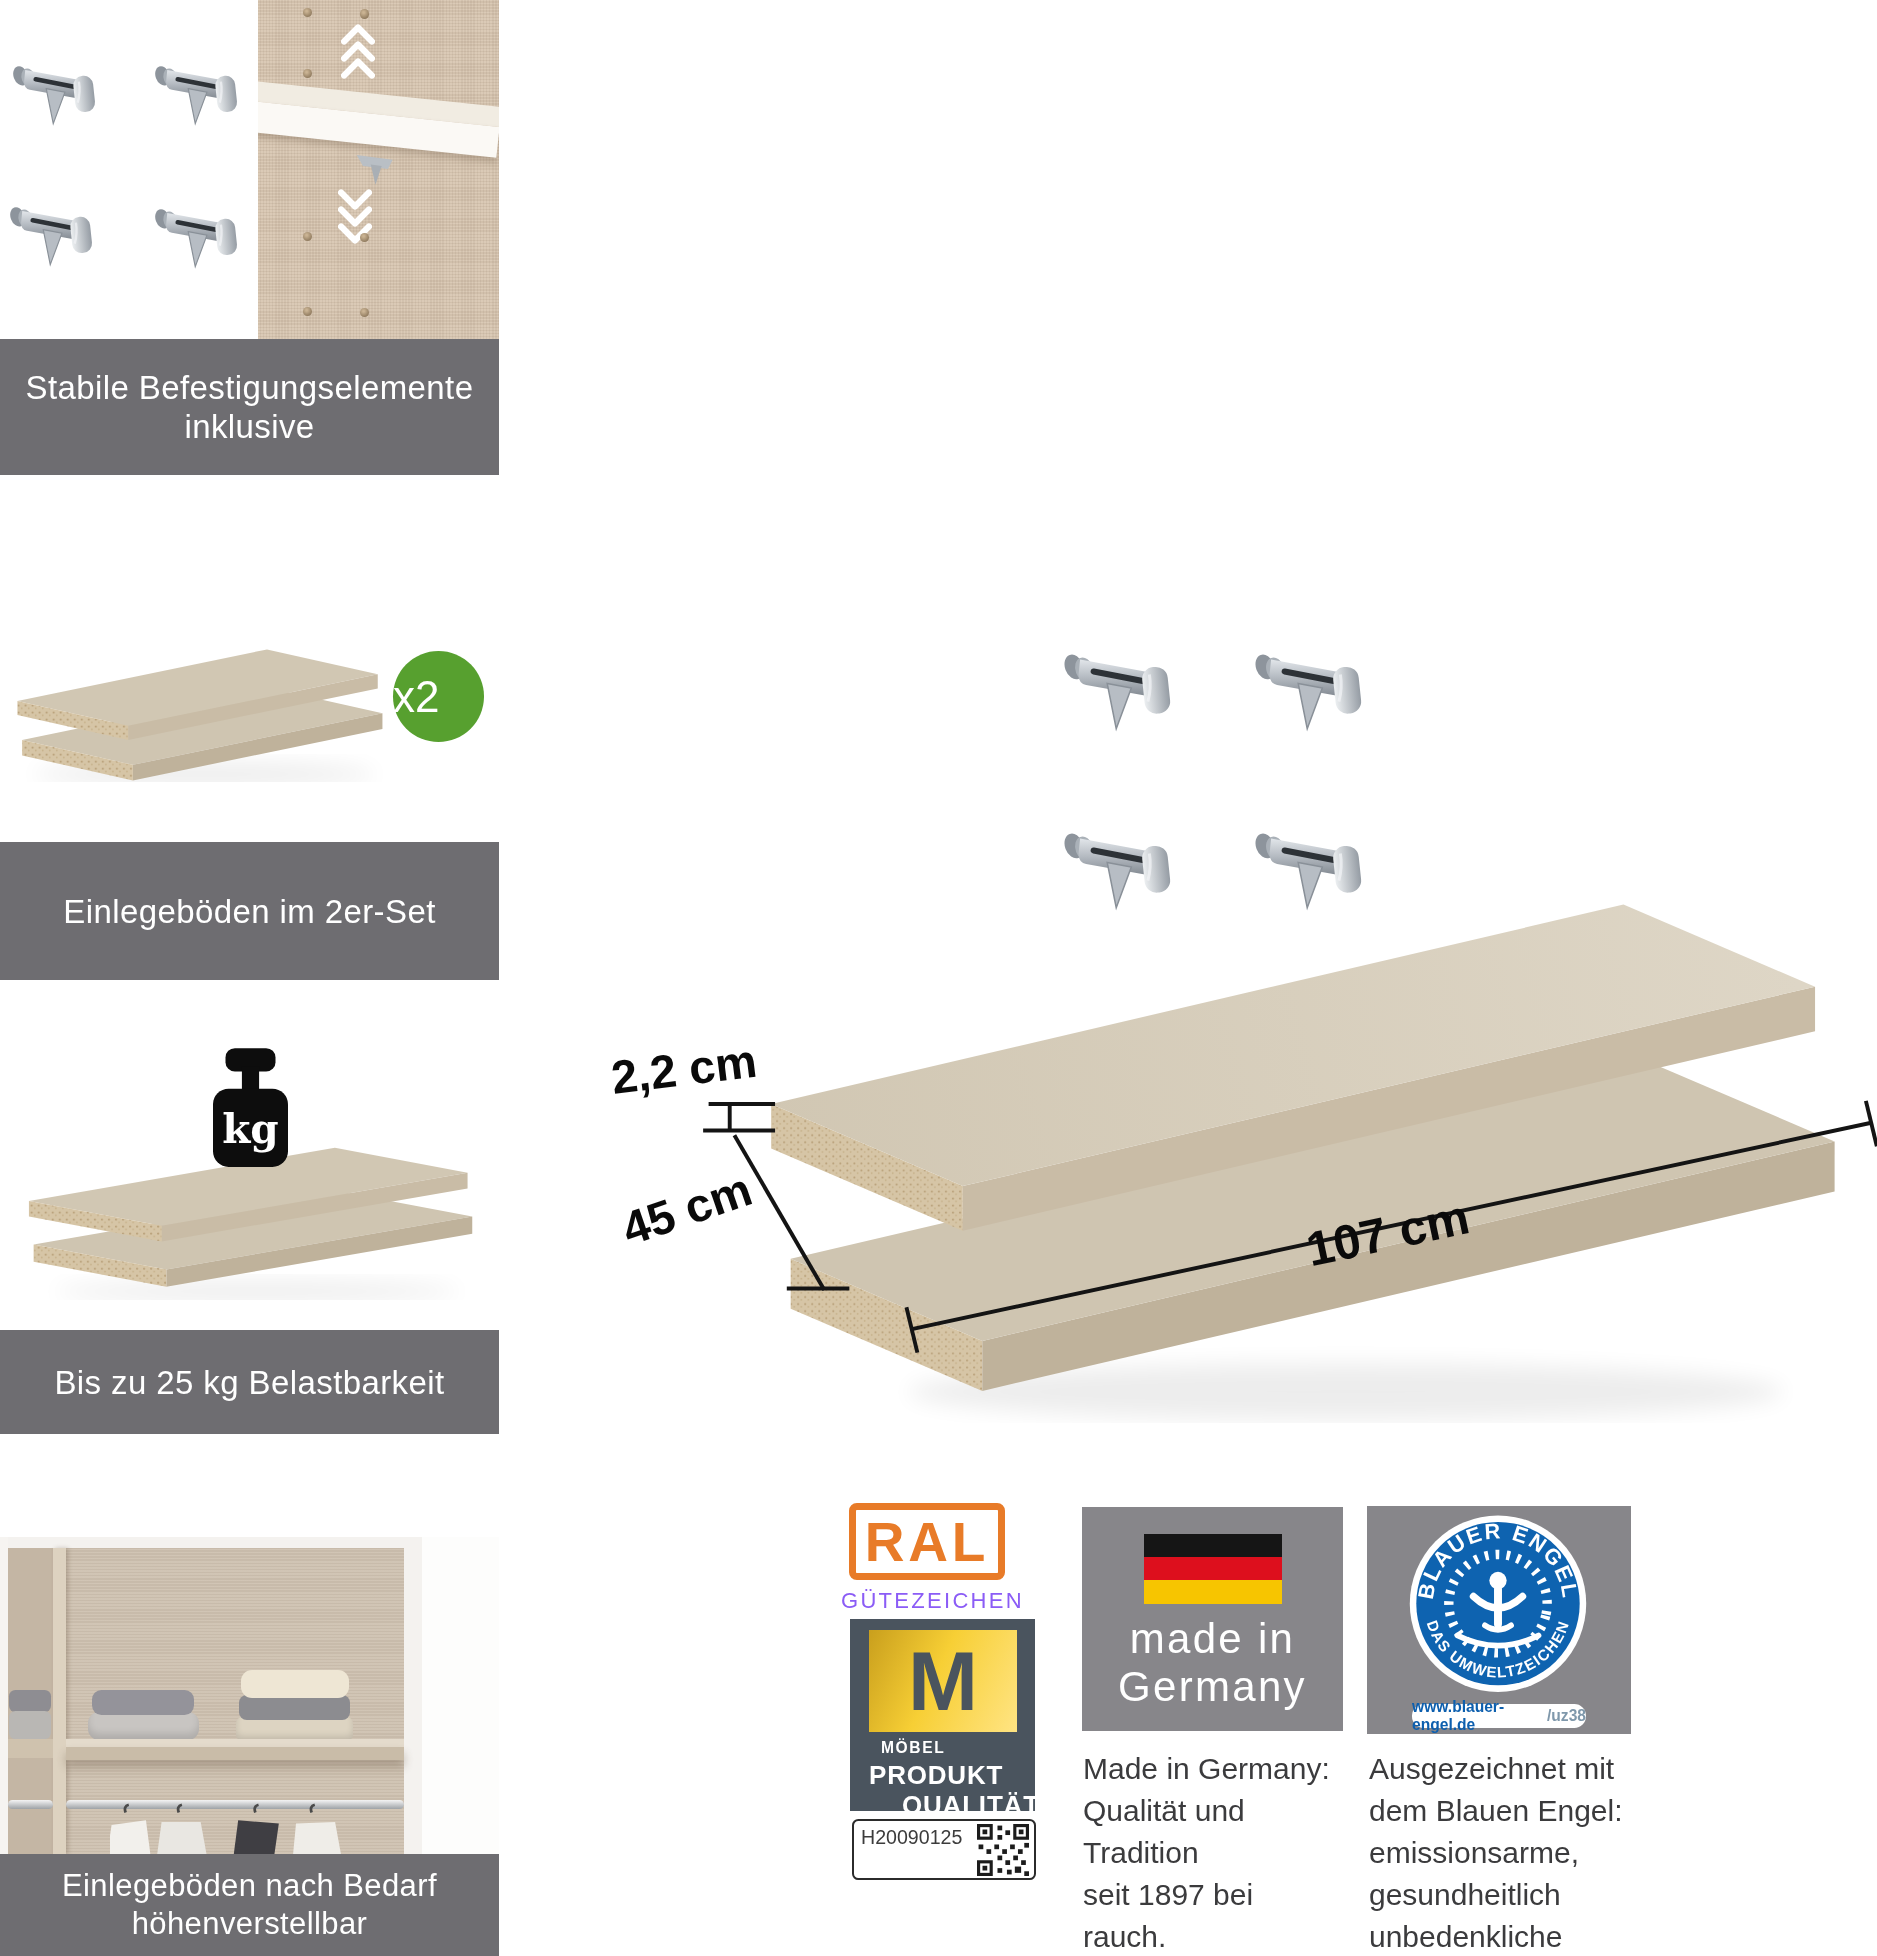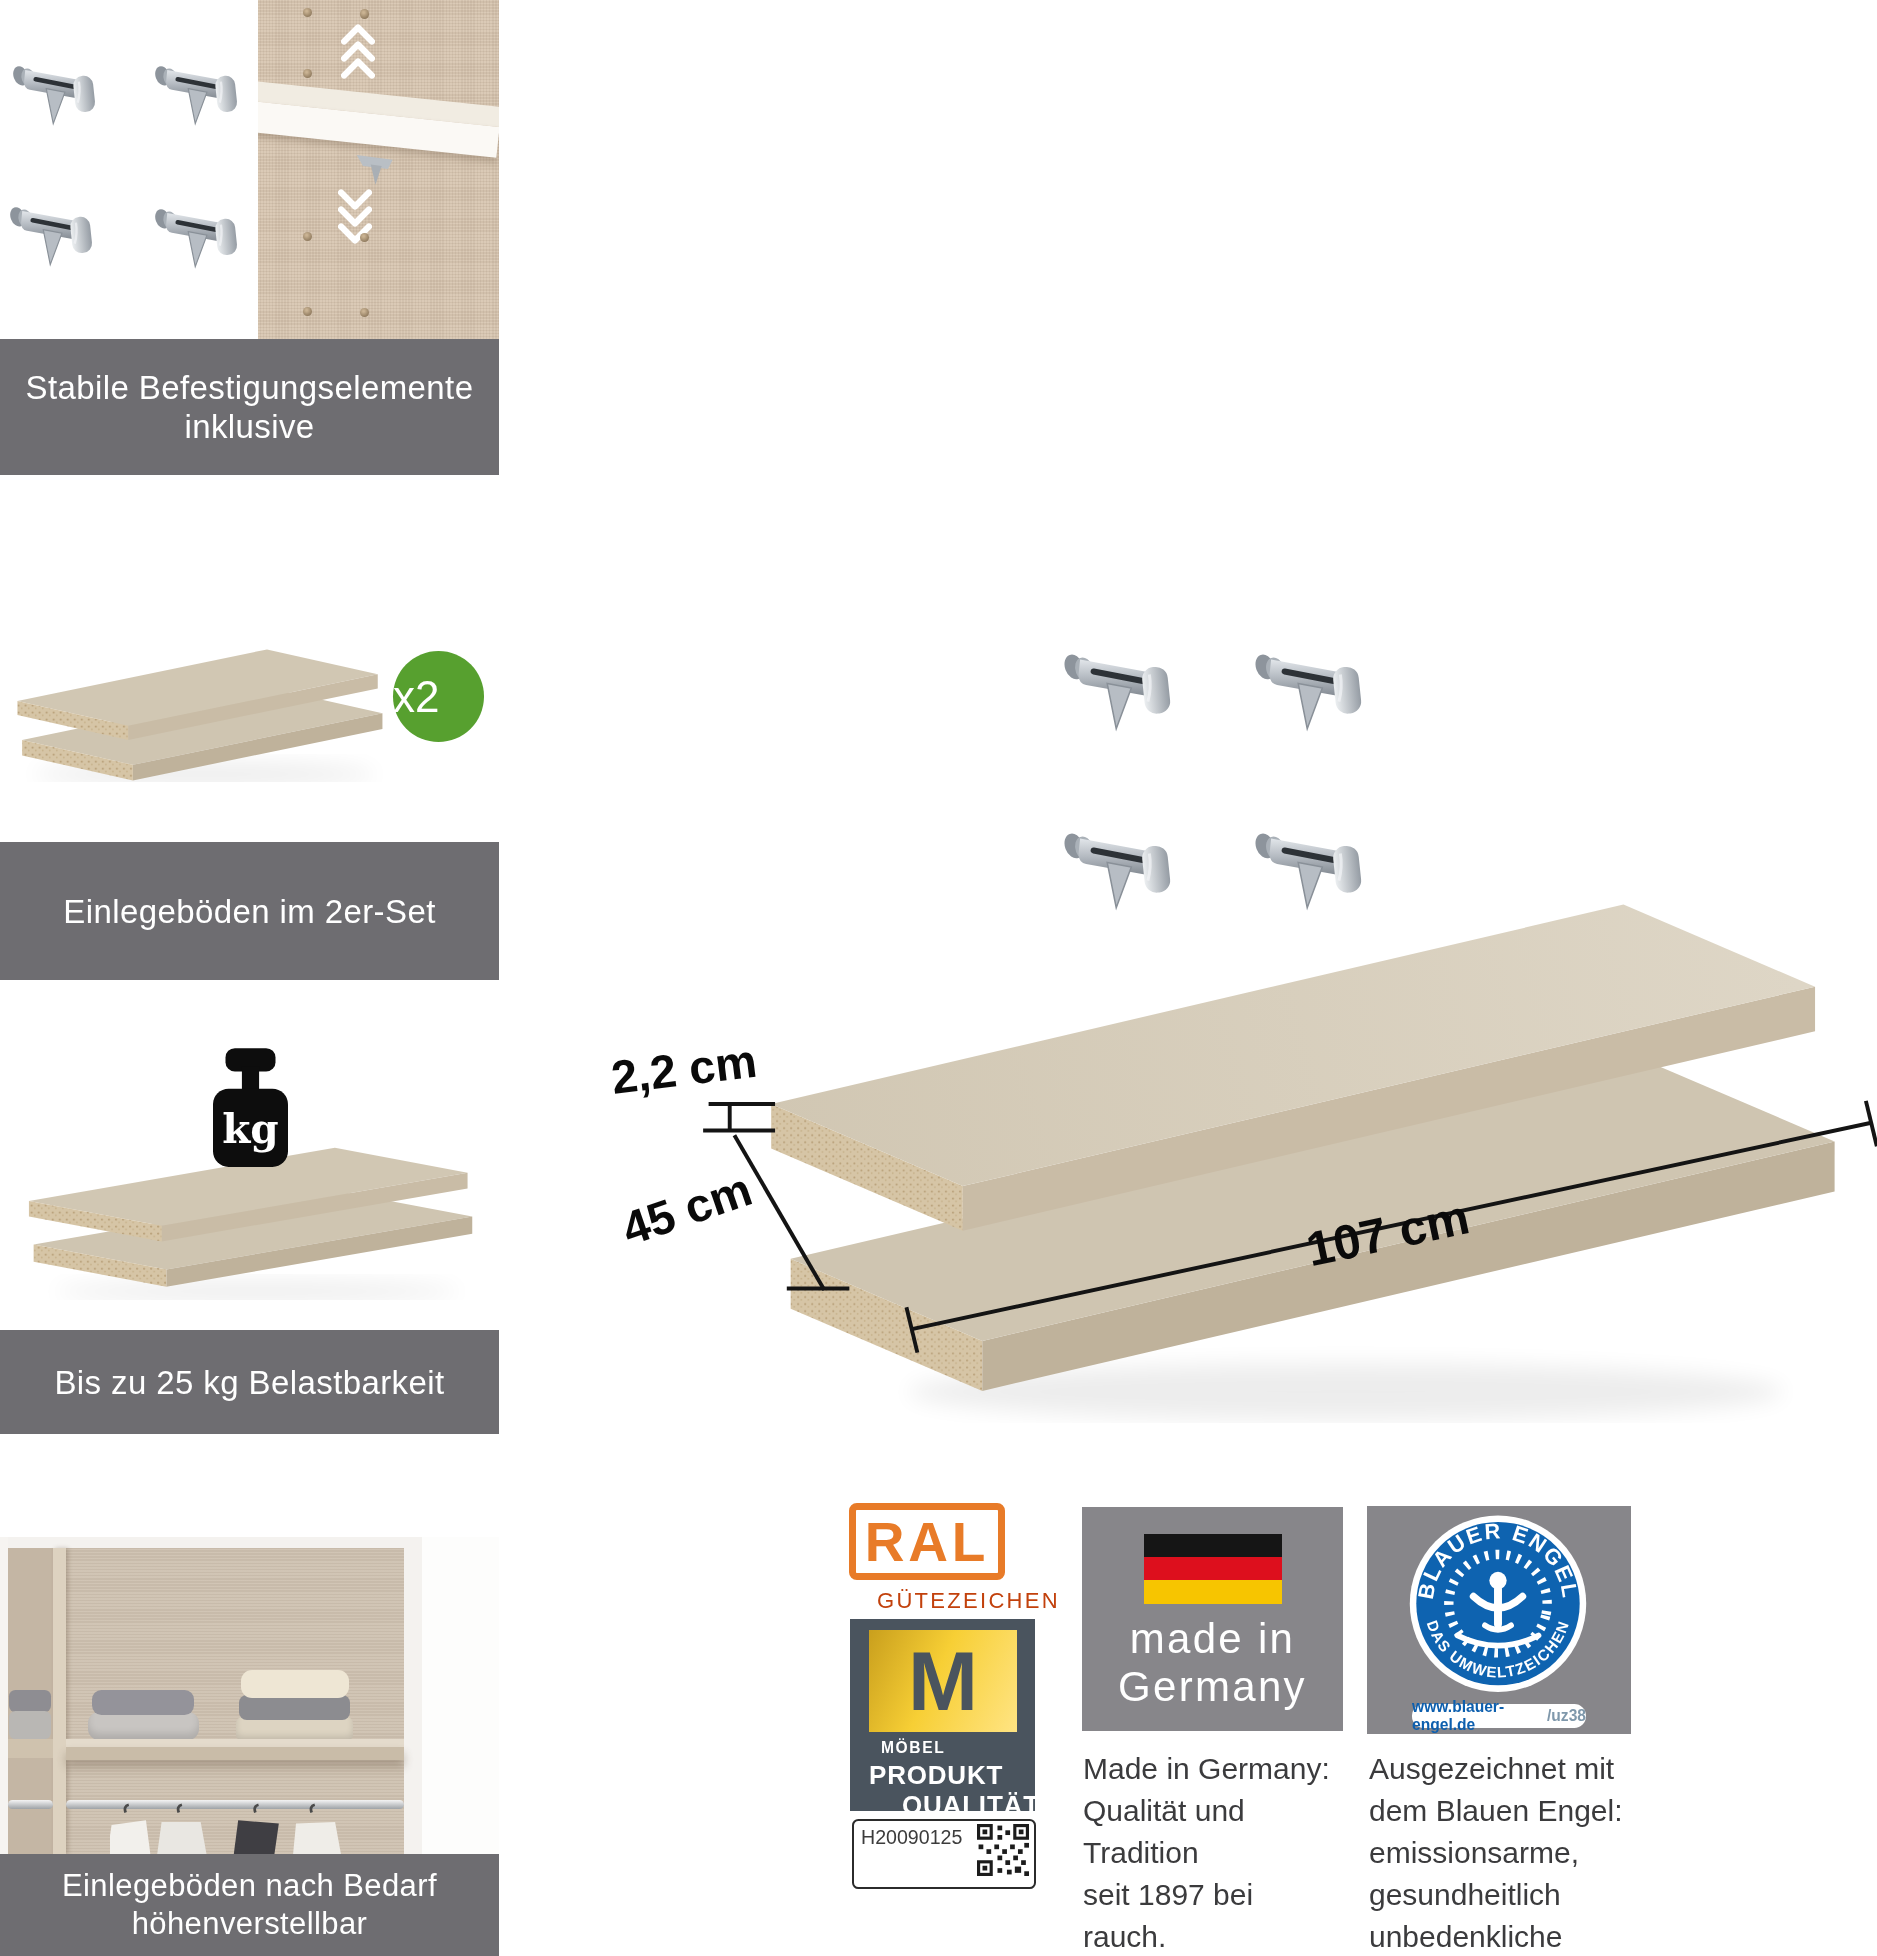--- a/index.html
+++ b/index.html
@@ -20,31 +20,31 @@
         background:radial-gradient(circle at 40% 35%,#cab393 10%,#8f7a5e 75%);}
   .pin-lg{width:113px;height:91px;}
   .pin-sm{width:88px;height:70px;}
   .badge-x2{position:absolute;left:393px;top:651px;width:91px;height:91px;border-radius:50%;
             background:#57a02f;color:#fff;display:flex;align-items:center;justify-content:flex-start;
             font-size:44px;font-weight:300;}
   
   .ral-box{position:absolute;left:849px;top:1503px;width:156px;height:77px;border:7.8px solid #e87b28;
            border-radius:7.8px;box-sizing:border-box;display:flex;align-items:center;justify-content:center;
            color:#e87b28;font-weight:700;font-size:55px;letter-spacing:3.9px;background:#fff;}
-  .ral-sub{position:absolute;left:840px;top:1588px;width:185px;text-align:center;color:#c2410c;
-           font-size:22px;font-weight:400;letter-spacing:2.3px;margin-left:36px;}
+  .ral-sub{position:absolute;left:840px;top:1588px;width:185px;text-align:center;color:#8b5cf6;
+           font-size:22px;font-weight:400;letter-spacing:2.3px;}
   .ral-panel{position:absolute;left:850px;top:1619px;width:185px;height:192px;background:#4a545e;color:#fff;}
   .ral-gold{position:absolute;left:19px;top:11px;width:148px;height:102px;
             background:linear-gradient(115deg,#c99f1d 0%,#f7cf35 45%,#ffe483 100%);
             display:flex;align-items:center;justify-content:center;
             color:#4a545e;font-size:84px;font-weight:700;}
   .ral-mobel{position:absolute;left:19px;top:120px;font-size:15.6px;font-weight:700;letter-spacing:1.6px;margin-left:12px;}
   .ral-l1{position:absolute;left:19px;top:141px;font-size:26px;font-weight:700;letter-spacing:0.8px;}
   .ral-l2{position:absolute;left:19px;top:171px;font-size:26px;font-weight:700;letter-spacing:0.8px;margin-left:33px;}
-  .qr-box{position:absolute;left:852px;top:1819px;width:184px;height:70px;background:#fff;
+  .qr-box{position:absolute;left:852px;top:1819px;width:184px;height:61px;background:#fff;
           border:2.3px solid #2b2b2b;border-radius:6.3px;box-sizing:border-box;}
   .qr-code-text{position:absolute;left:7px;top:4.7px;font-size:19.6px;color:#3c3c3c;}
   .mig-badge{position:absolute;left:1082px;top:1507px;width:261px;height:224px;background:#87868a;}
   .flag{position:absolute;left:62px;top:26.6px;width:138px;height:70px;display:flex;flex-direction:column;}
   .flag>div{flex:1;}
   .mig-line{position:absolute;width:100%;text-align:center;color:#fff;font-weight:200;font-size:42px;letter-spacing:2.3px;}
   .desc{position:absolute;font-size:30px;line-height:42px;color:#3b3b3d;}
   .be-badge{position:absolute;left:1367px;top:1506px;width:264px;height:228px;background:#87868a;}
   .be-pill{position:absolute;left:45px;top:198px;width:174px;height:23.5px;background:#fff;border-radius:11.7px;
            display:flex;align-items:center;justify-content:center;font-size:15.6px;font-weight:700;color:#0d5fae;}

